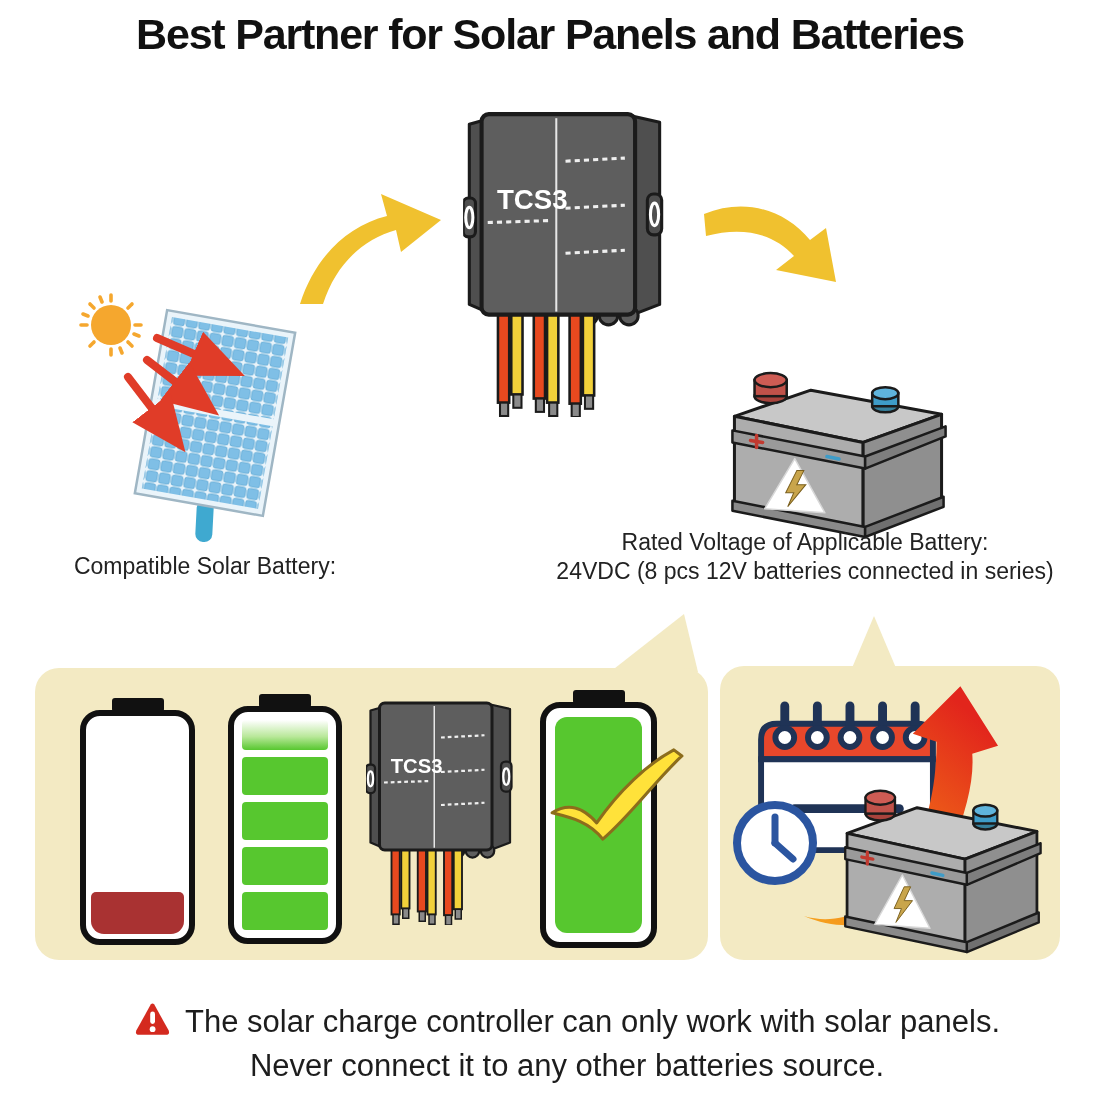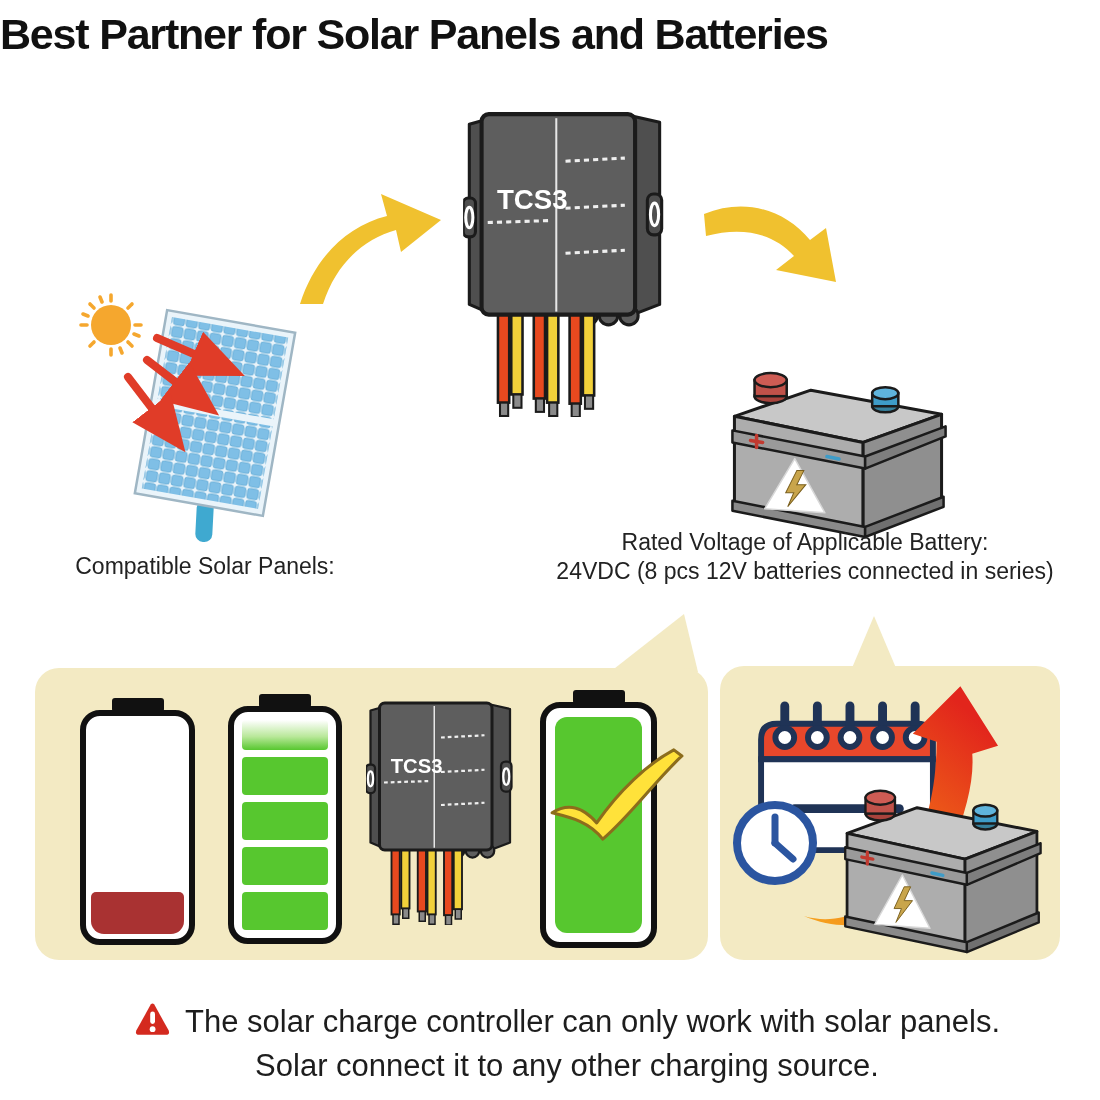--- a/index.html
+++ b/index.html
@@ -1,19 +1,19 @@
 <!DOCTYPE html>
 <html><head>
 <meta charset="utf-8">
 <style>
   html,body{margin:0;padding:0;background:#fff;}
   .stage{position:relative;width:1100px;height:1100px;background:#ffffff;overflow:hidden;
          font-family:"Liberation Sans", sans-serif;}
   .abs{position:absolute;}
-  .page-title{position:absolute;left:0;right:0;top:10px;text-align:left;
+  .page-title{position:absolute;left:0;right:0;top:10px;text-align:center;
               font-size:43px;font-weight:800;letter-spacing:-1.2px;color:#111;}
   .caption{position:absolute;text-align:center;color:#222;font-size:23px;line-height:1.28;}
   .caption .cap-line{white-space:nowrap;}
   .bubble{position:absolute;background:#F3EAC3;border-radius:24px;}
   
   .batt{position:absolute;}
   .batt .cap{position:absolute;top:0;left:50%;transform:translateX(-50%);
              width:52px;height:14px;background:#111;border-radius:3px;}
   .batt .bodyshell{position:absolute;top:12px;left:0;right:0;bottom:0;background:#fff;
              border:6px solid #111;border-radius:20px;}
@@ -168,21 +168,21 @@
 
   <svg class="abs" style="left:698px;top:198px;" width="145" height="120" viewBox="0 0 145 120">
     <path d="M6,16 C45,0 85,10 112,42 L128,30 L138,84 L78,72 L96,58 C76,36 46,28 8,38 Z" fill="#F0C12F"></path>
   </svg>
 
   <svg class="abs" style="left:722px;top:360px;" width="232" height="183" viewBox="0 0 230 182">
     <use href="#sym-battery"></use>
   </svg>
 
   <div class="caption" style="left:30px;top:552px;width:350px;">
-    <div class="cap-line">Compatible Solar Panels:</div>
+    <div class="cap-line">Compatible Solar Battery:</div>
   </div>
   <div class="caption" style="left:520px;top:528px;width:570px;">
     <div class="cap-line">Rated Voltage of Applicable Battery:</div>
     <div class="cap-line">24VDC (8 pcs 12V batteries connected in series)</div>
   </div>
 
   <svg class="abs" style="left:598px;top:612px;" width="104" height="62" viewBox="0 0 104 62">
     <polygon points="86,2 100,60 12,60" fill="#F3EAC3"></polygon>
   </svg>
 
@@ -277,16 +277,16 @@
   <div class="warning">
     <span class="wline">
       <span class="wicon">
         <svg width="37" height="34" viewBox="0 0 36 34">
           <path d="M16.2,2.6 Q18,0.4 19.8,2.6 L34.2,28.6 Q35.6,32.8 31.4,32.8 L4.6,32.8 Q0.4,32.8 1.8,28.6 Z" fill="#D42A1F"></path>
           <rect x="15.7" y="9.5" width="4.8" height="12.5" rx="2.4" fill="#ffffff"></rect>
           <circle cx="18.1" cy="27.2" r="2.9" fill="#ffffff"></circle>
         </svg>
       </span><span>The solar charge controller can only work with solar panels.</span>
     </span>
-    <span class="wline">Solar connect it to any other charging source.</span>
+    <span class="wline">Never connect it to any other batteries source.</span>
   </div>
 
 </div>
 
 </body></html>

